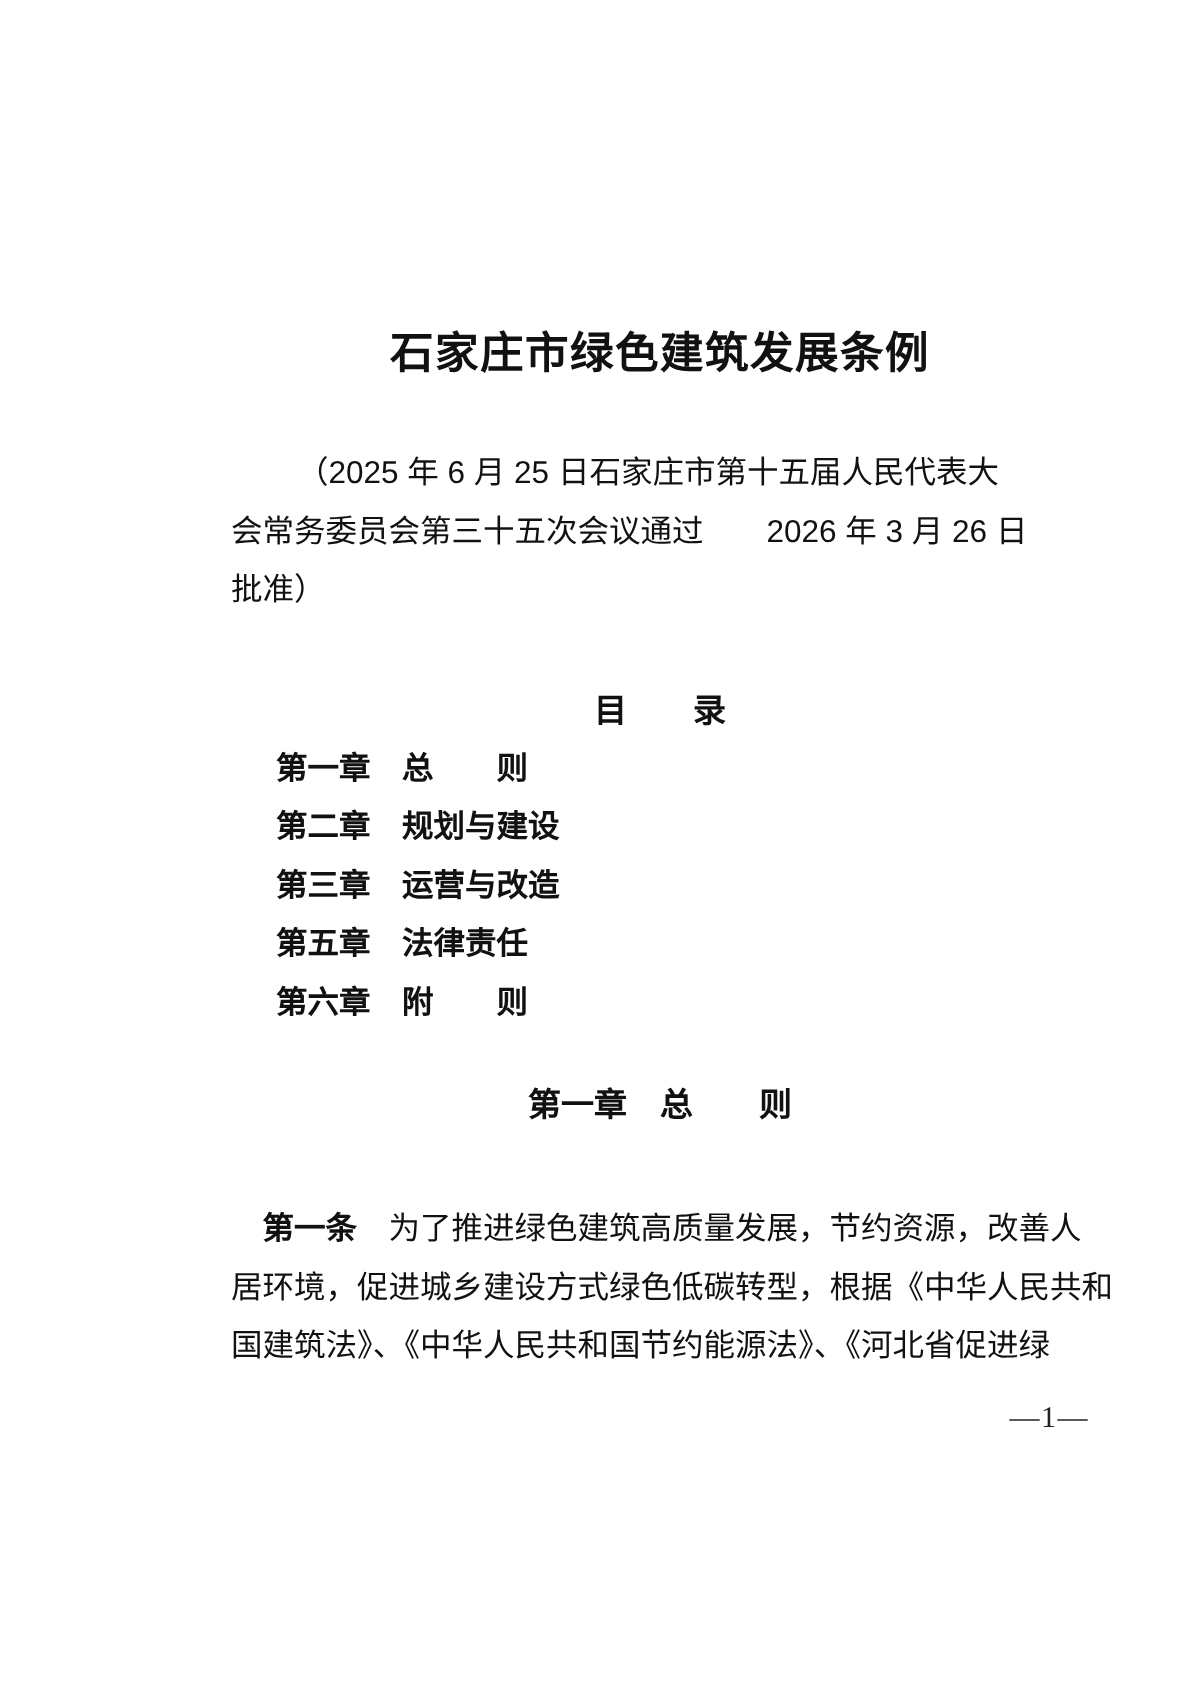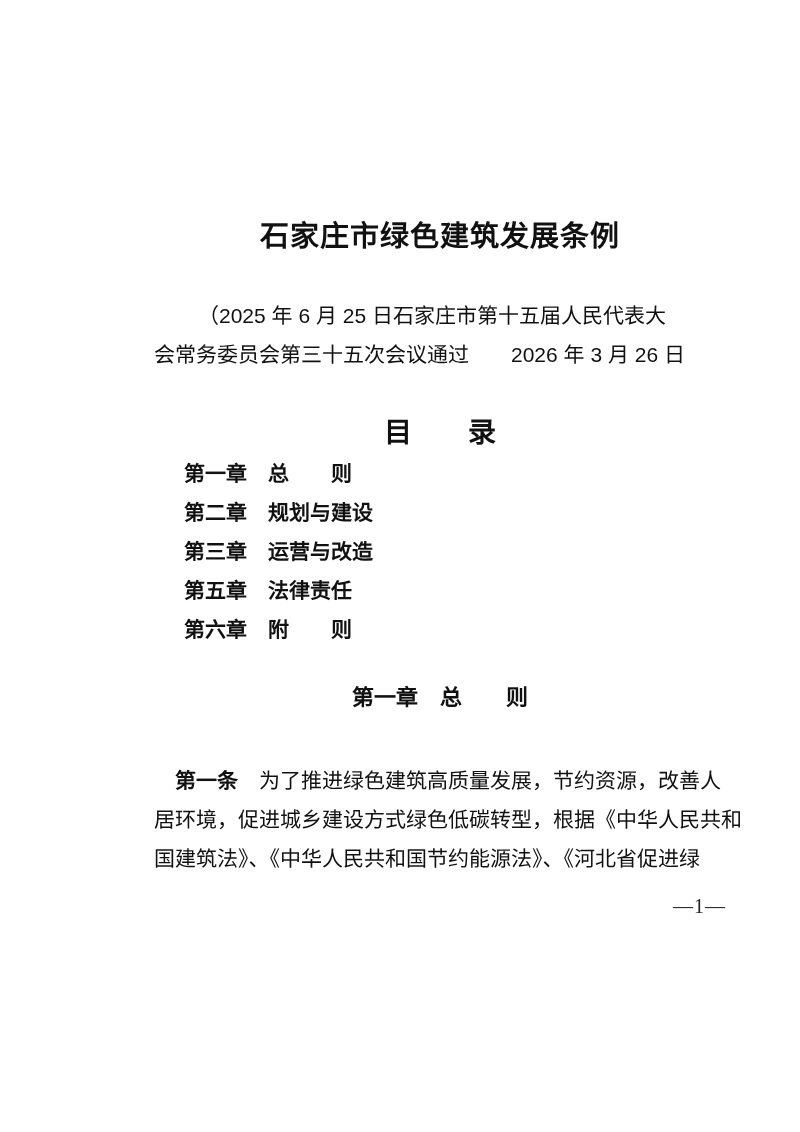--- a/index.html
+++ b/index.html
@@ -25,26 +25,25 @@
   }
   .intro {
     margin-top: 44px;
     font-size: 21px;
     line-height: 39px;
   }
   .intro .line { white-space: nowrap; }
   .intro .line-first { text-indent: 44px; }
   .toc-heading {
     margin-top: 41px;
-    font-size: 28px;
+    font-size: 22px;
     line-height: 39px;
     font-weight: bold;
     text-align: center;
     white-space: nowrap;
-    font-family: Liberation Mono, monospace;
   }
   .toc-list {
     margin-left: 30px;
     font-size: 21px;
     line-height: 39px;
     font-weight: bold;
     list-style: none;
   }
   .toc-list .toc-item { white-space: nowrap; }
   .chapter-heading {
@@ -76,20 +75,21 @@
 </head>
 <body>
 
 <div class="page">
 
   <h1 class="doc-title">石家庄市绿色建筑发展条例</h1>
 
   <div class="intro">
     <div class="line line-first">（2025 年 6 月 25 日石家庄市第十五届人民代表大</div>
     <div class="line">会常务委员会第三十五次会议通过　　2026 年 3 月 26 日</div>
+    <div class="line">批准）</div>
   </div>
 
   <div class="toc-heading">目　　录</div>
 
   <div class="toc-list">
     <div class="toc-item">第一章　总　　则</div>
     <div class="toc-item">第二章　规划与建设</div>
     <div class="toc-item">第三章　运营与改造</div>
     <div class="toc-item">第五章　法律责任</div>
     <div class="toc-item">第六章　附　　则</div>

